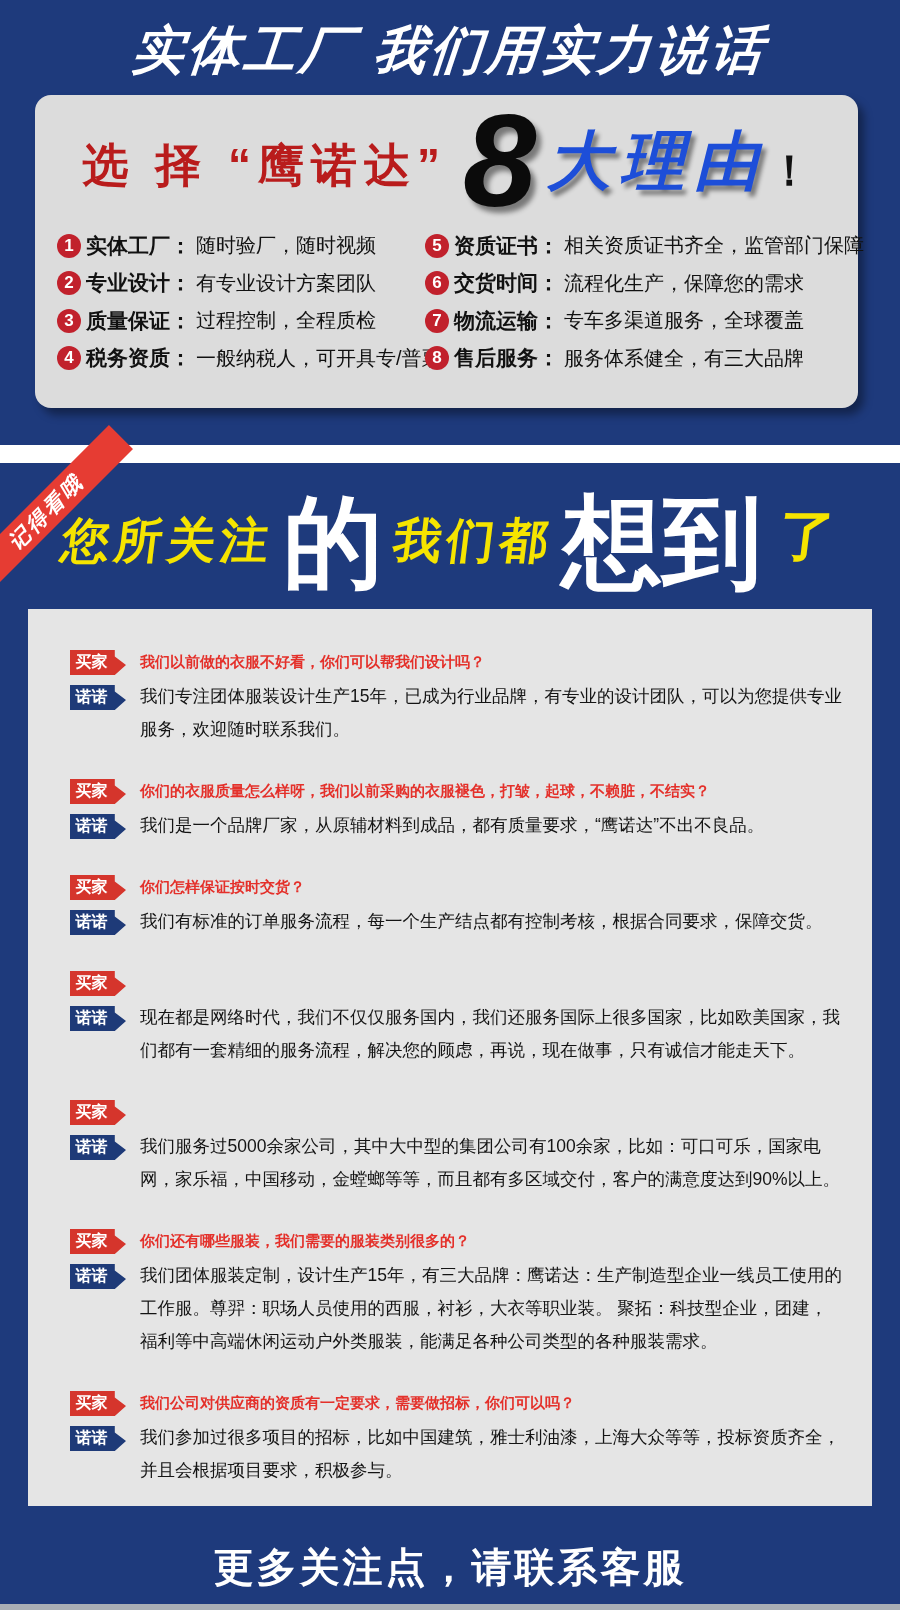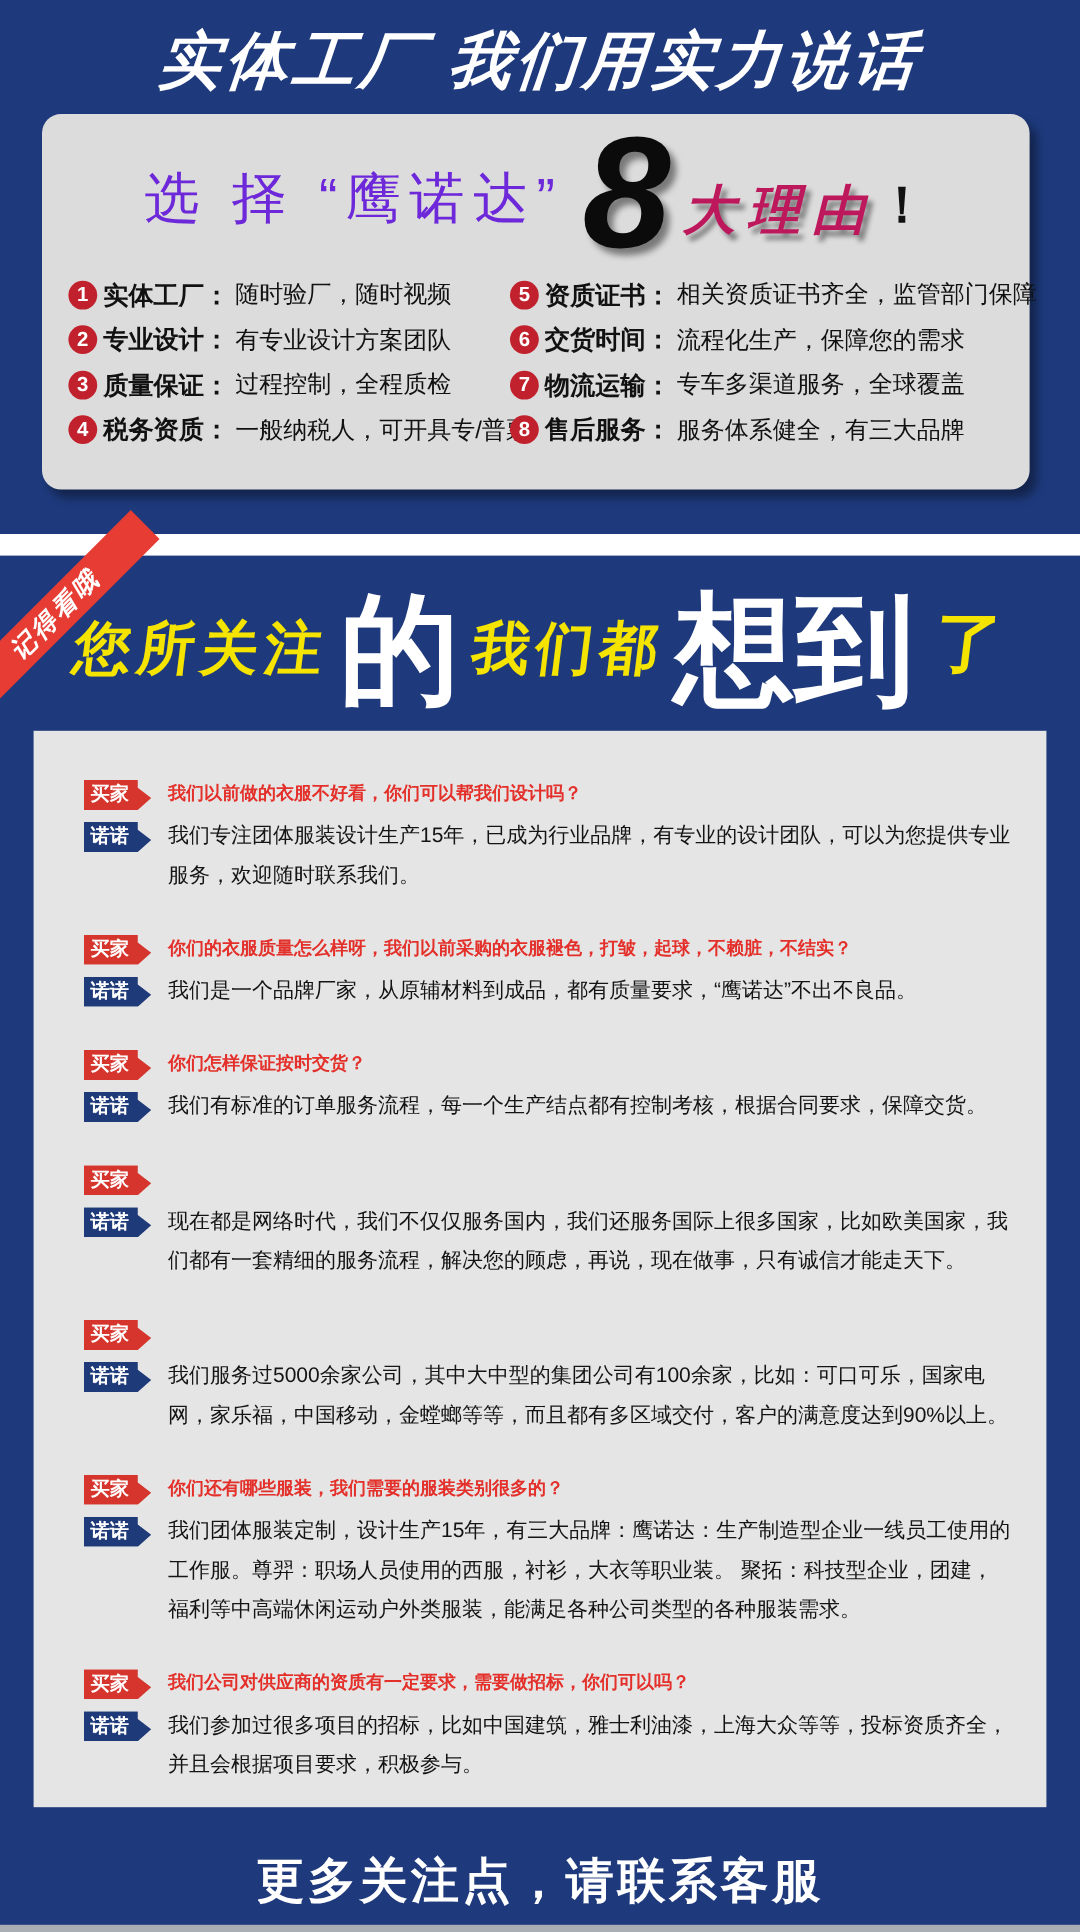--- a/index.html
+++ b/index.html
@@ -21,28 +21,28 @@
   }
   .reasons-box {
     position:absolute; left:35px; top:95px; width:823px; height:313px;
     background:#dcdcdc; border-radius:16px;
     box-shadow:6px 7px 8px rgba(0,0,0,0.38);
   }
   .reasons-title {
     display:flex; align-items:flex-end; justify-content:center;
     height:118px; padding-top:10px; white-space:nowrap;
   }
-  .rt-red  { color:#6d28d9; font-size:46px; font-weight:400; letter-spacing:7px; padding-bottom:16px; }
+  .rt-red  { color:#b91c1c; font-size:46px; font-weight:700; letter-spacing:7px; padding-bottom:16px; }
   .rt-eight{
     font-size:132px; font-weight:900; font-style:italic; line-height:0.78;
     color:#0b0b0b; text-shadow:5px 6px 5px rgba(0,0,0,0.45);
     margin:0 10px 0 16px;
   }
   .rt-black{
-    font-size:44px; font-weight:900; font-style:italic; color:#be185d;
+    font-size:64px; font-weight:900; font-style:italic; color:#1d4ed8;
     text-shadow:4px 5px 4px rgba(0,0,0,0.45); letter-spacing:10px; padding-bottom:8px;
   }
   .rt-ex   { font-size:42px; font-weight:900; color:#111; padding-bottom:14px; }
   .reasons-grid {
     display:grid; grid-auto-flow:column;
     grid-template-rows:repeat(4,1fr); grid-template-columns:368px auto;
     padding:14px 8px 14px 22px; height:178px;
   }
   .reason-item { display:flex; align-items:center; gap:5px; color:#111; white-space:nowrap; }
   .num-circle {

